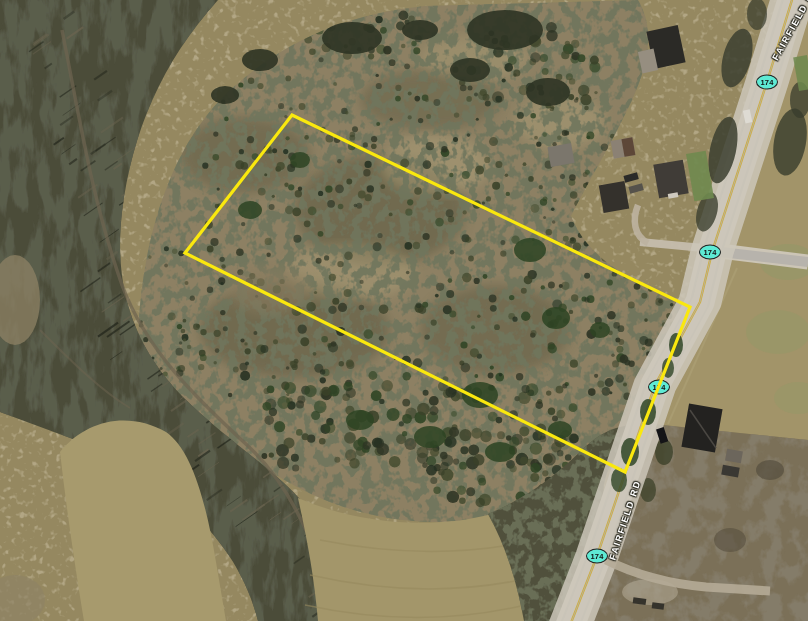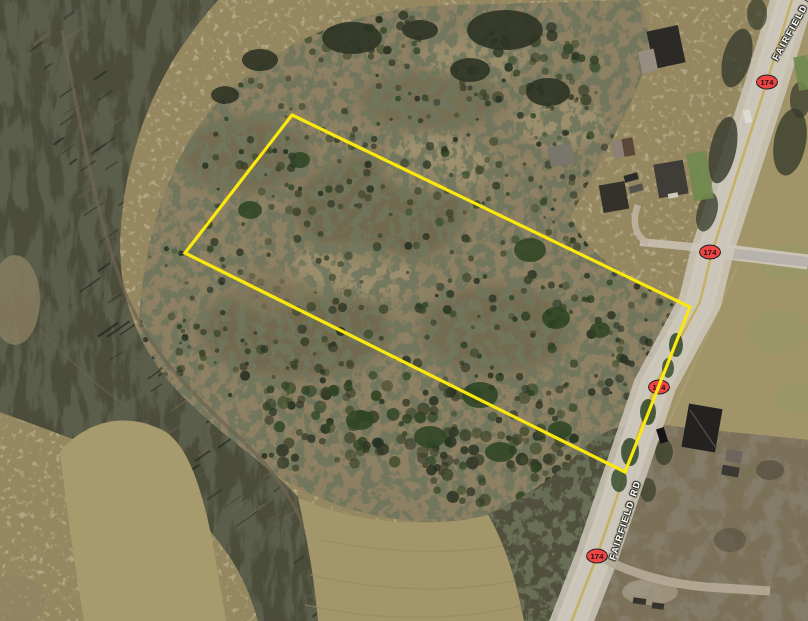--- a/index.html
+++ b/index.html
@@ -12,21 +12,21 @@
   .overlay{position:absolute;left:0;top:0;width:808px;height:621px;pointer-events:none;}
   .roadname{
     position:absolute;color:#ffffff;font-size:9px;font-weight:bold;
     letter-spacing:1.8px;white-space:nowrap;
     text-shadow:-1px -1px 1px rgba(45,45,35,.95),1px -1px 1px rgba(45,45,35,.95),
                 -1px 1px 1px rgba(45,45,35,.95),1px 1px 1px rgba(45,45,35,.95),
                 0 0 2px rgba(35,35,28,.9);
   }
   .shield{
     position:absolute;width:22px;height:15px;box-sizing:border-box;
-    background:#ef4444;border:1.6px solid #1f1f1f;border-radius:50%;
+    background:#5eead4;border:1.6px solid #1f1f1f;border-radius:50%;
     display:flex;align-items:center;justify-content:center;
     font-size:7.5px;font-weight:bold;color:#111;letter-spacing:.2px;
     transform:translate(-50%,-50%);
   }
 </style>
 </head>
 <body>
 
 <div class="stage">
 

